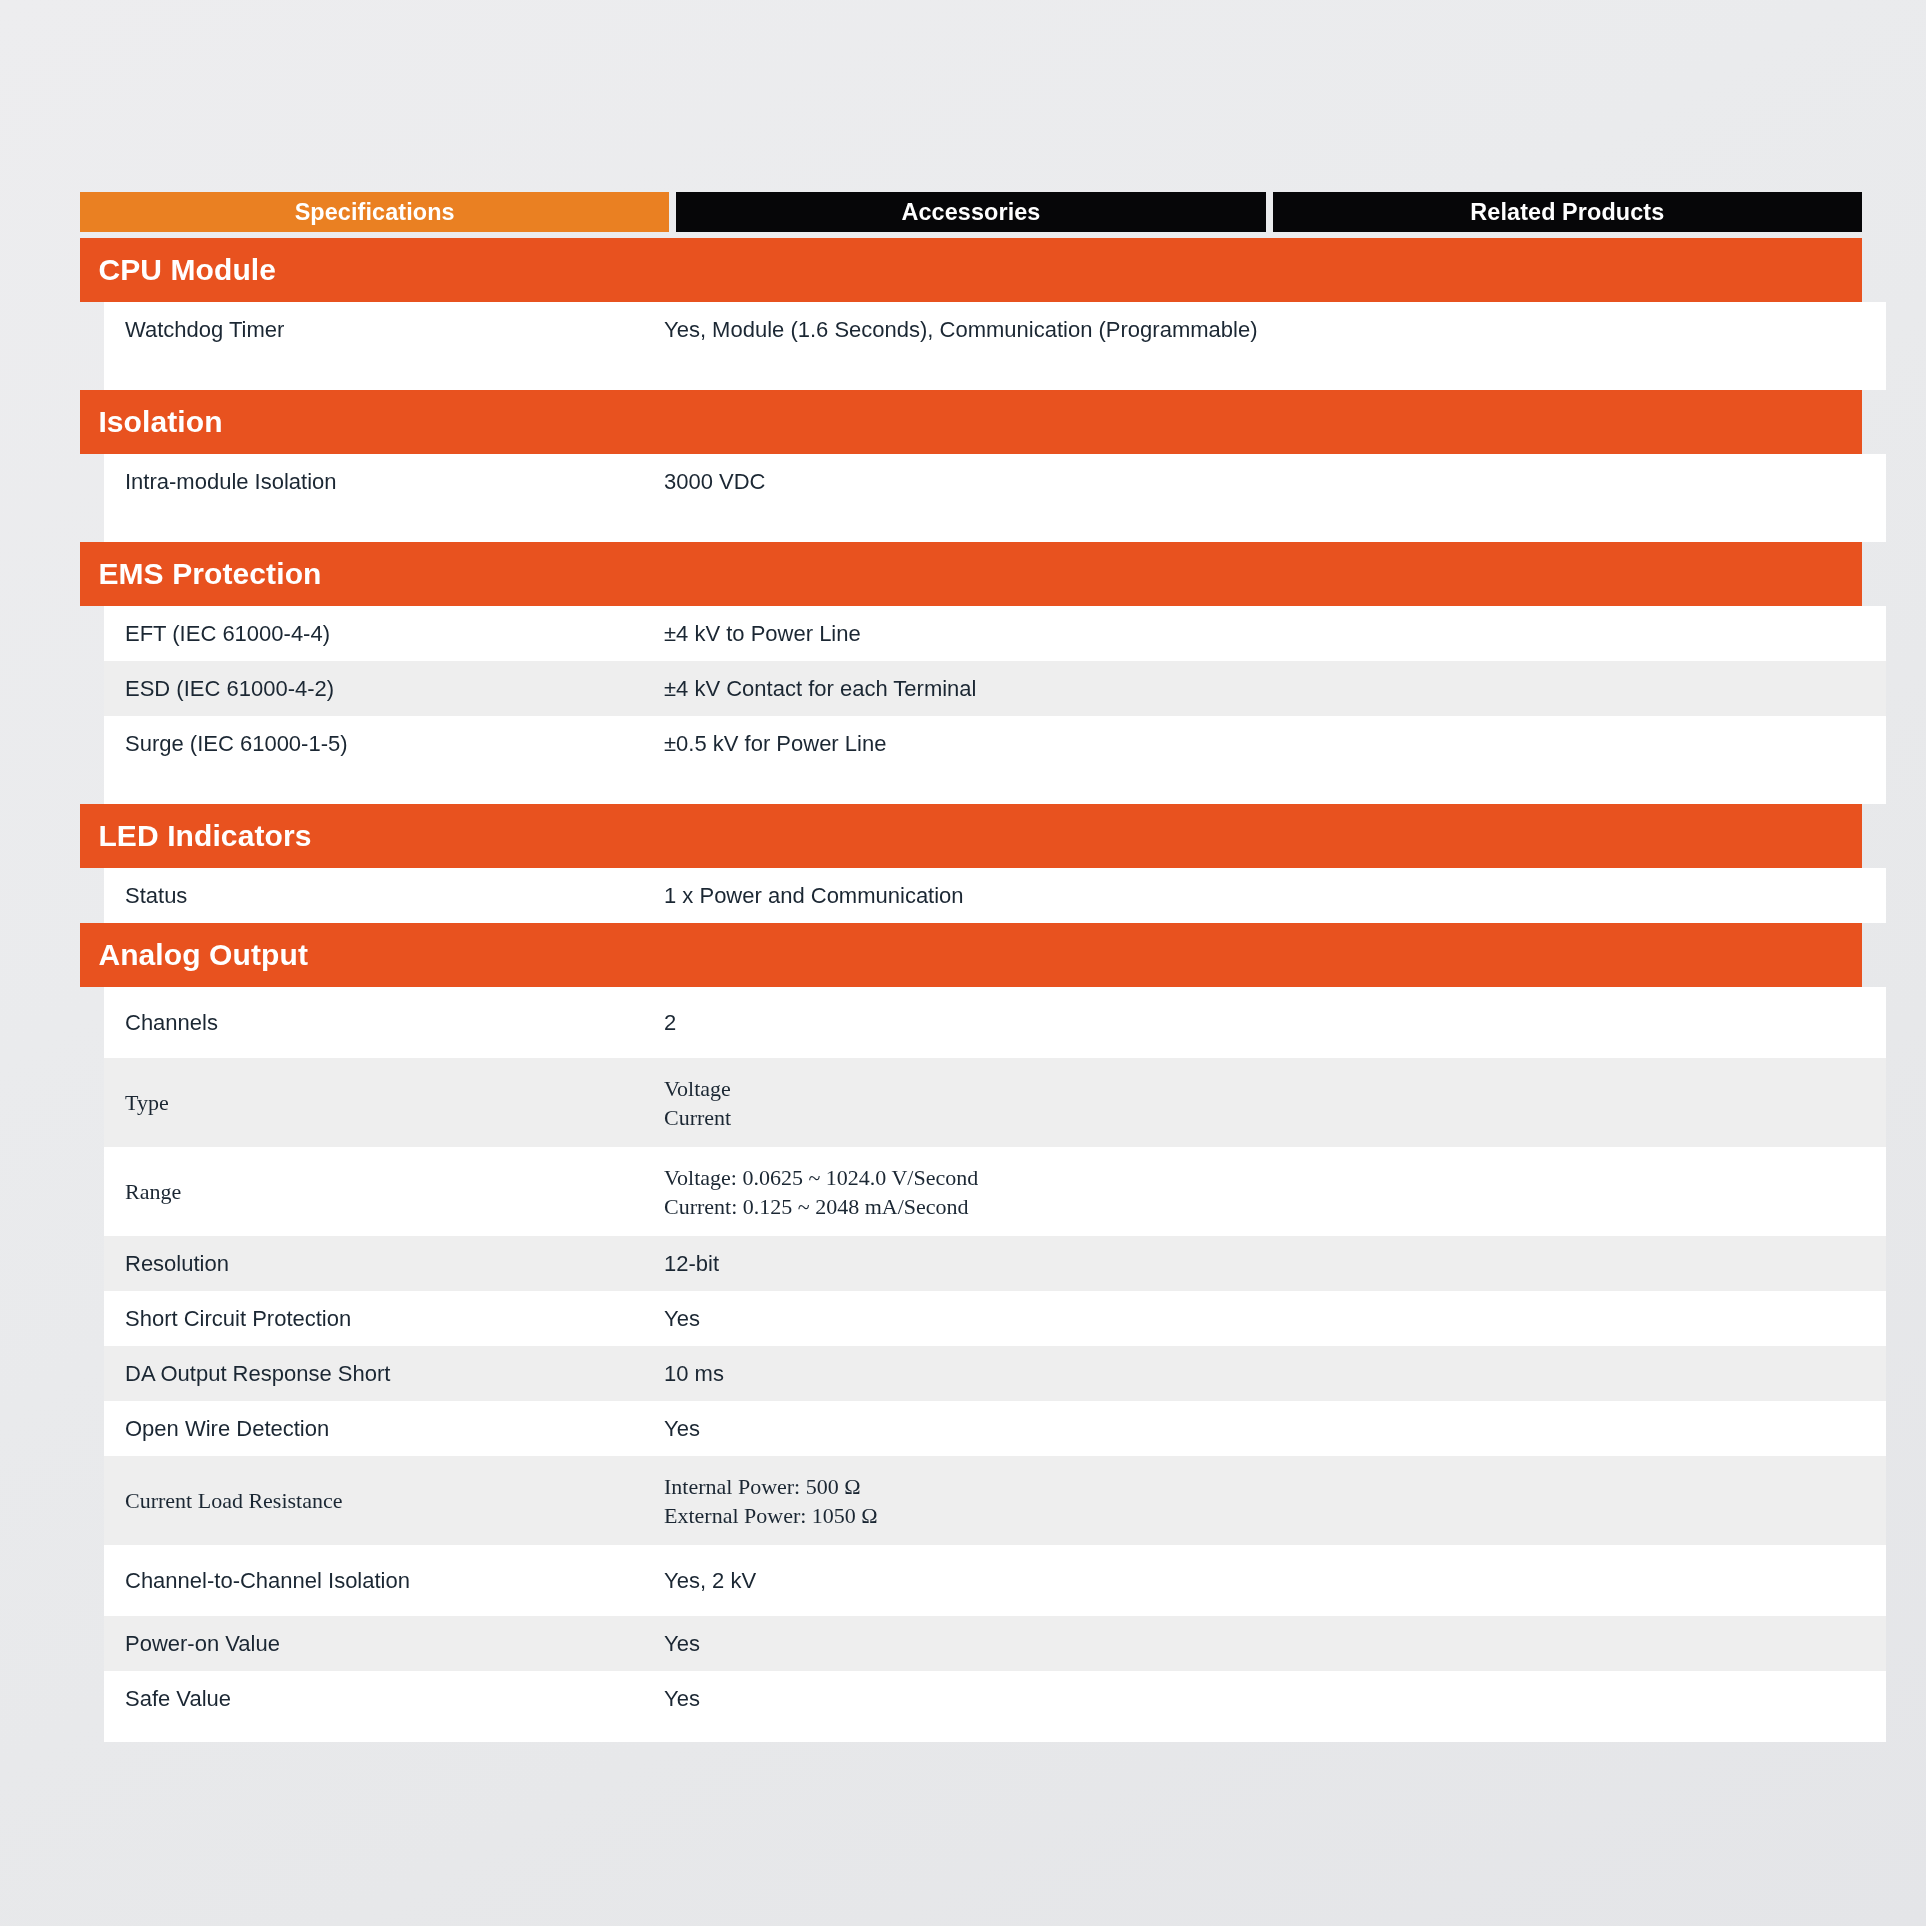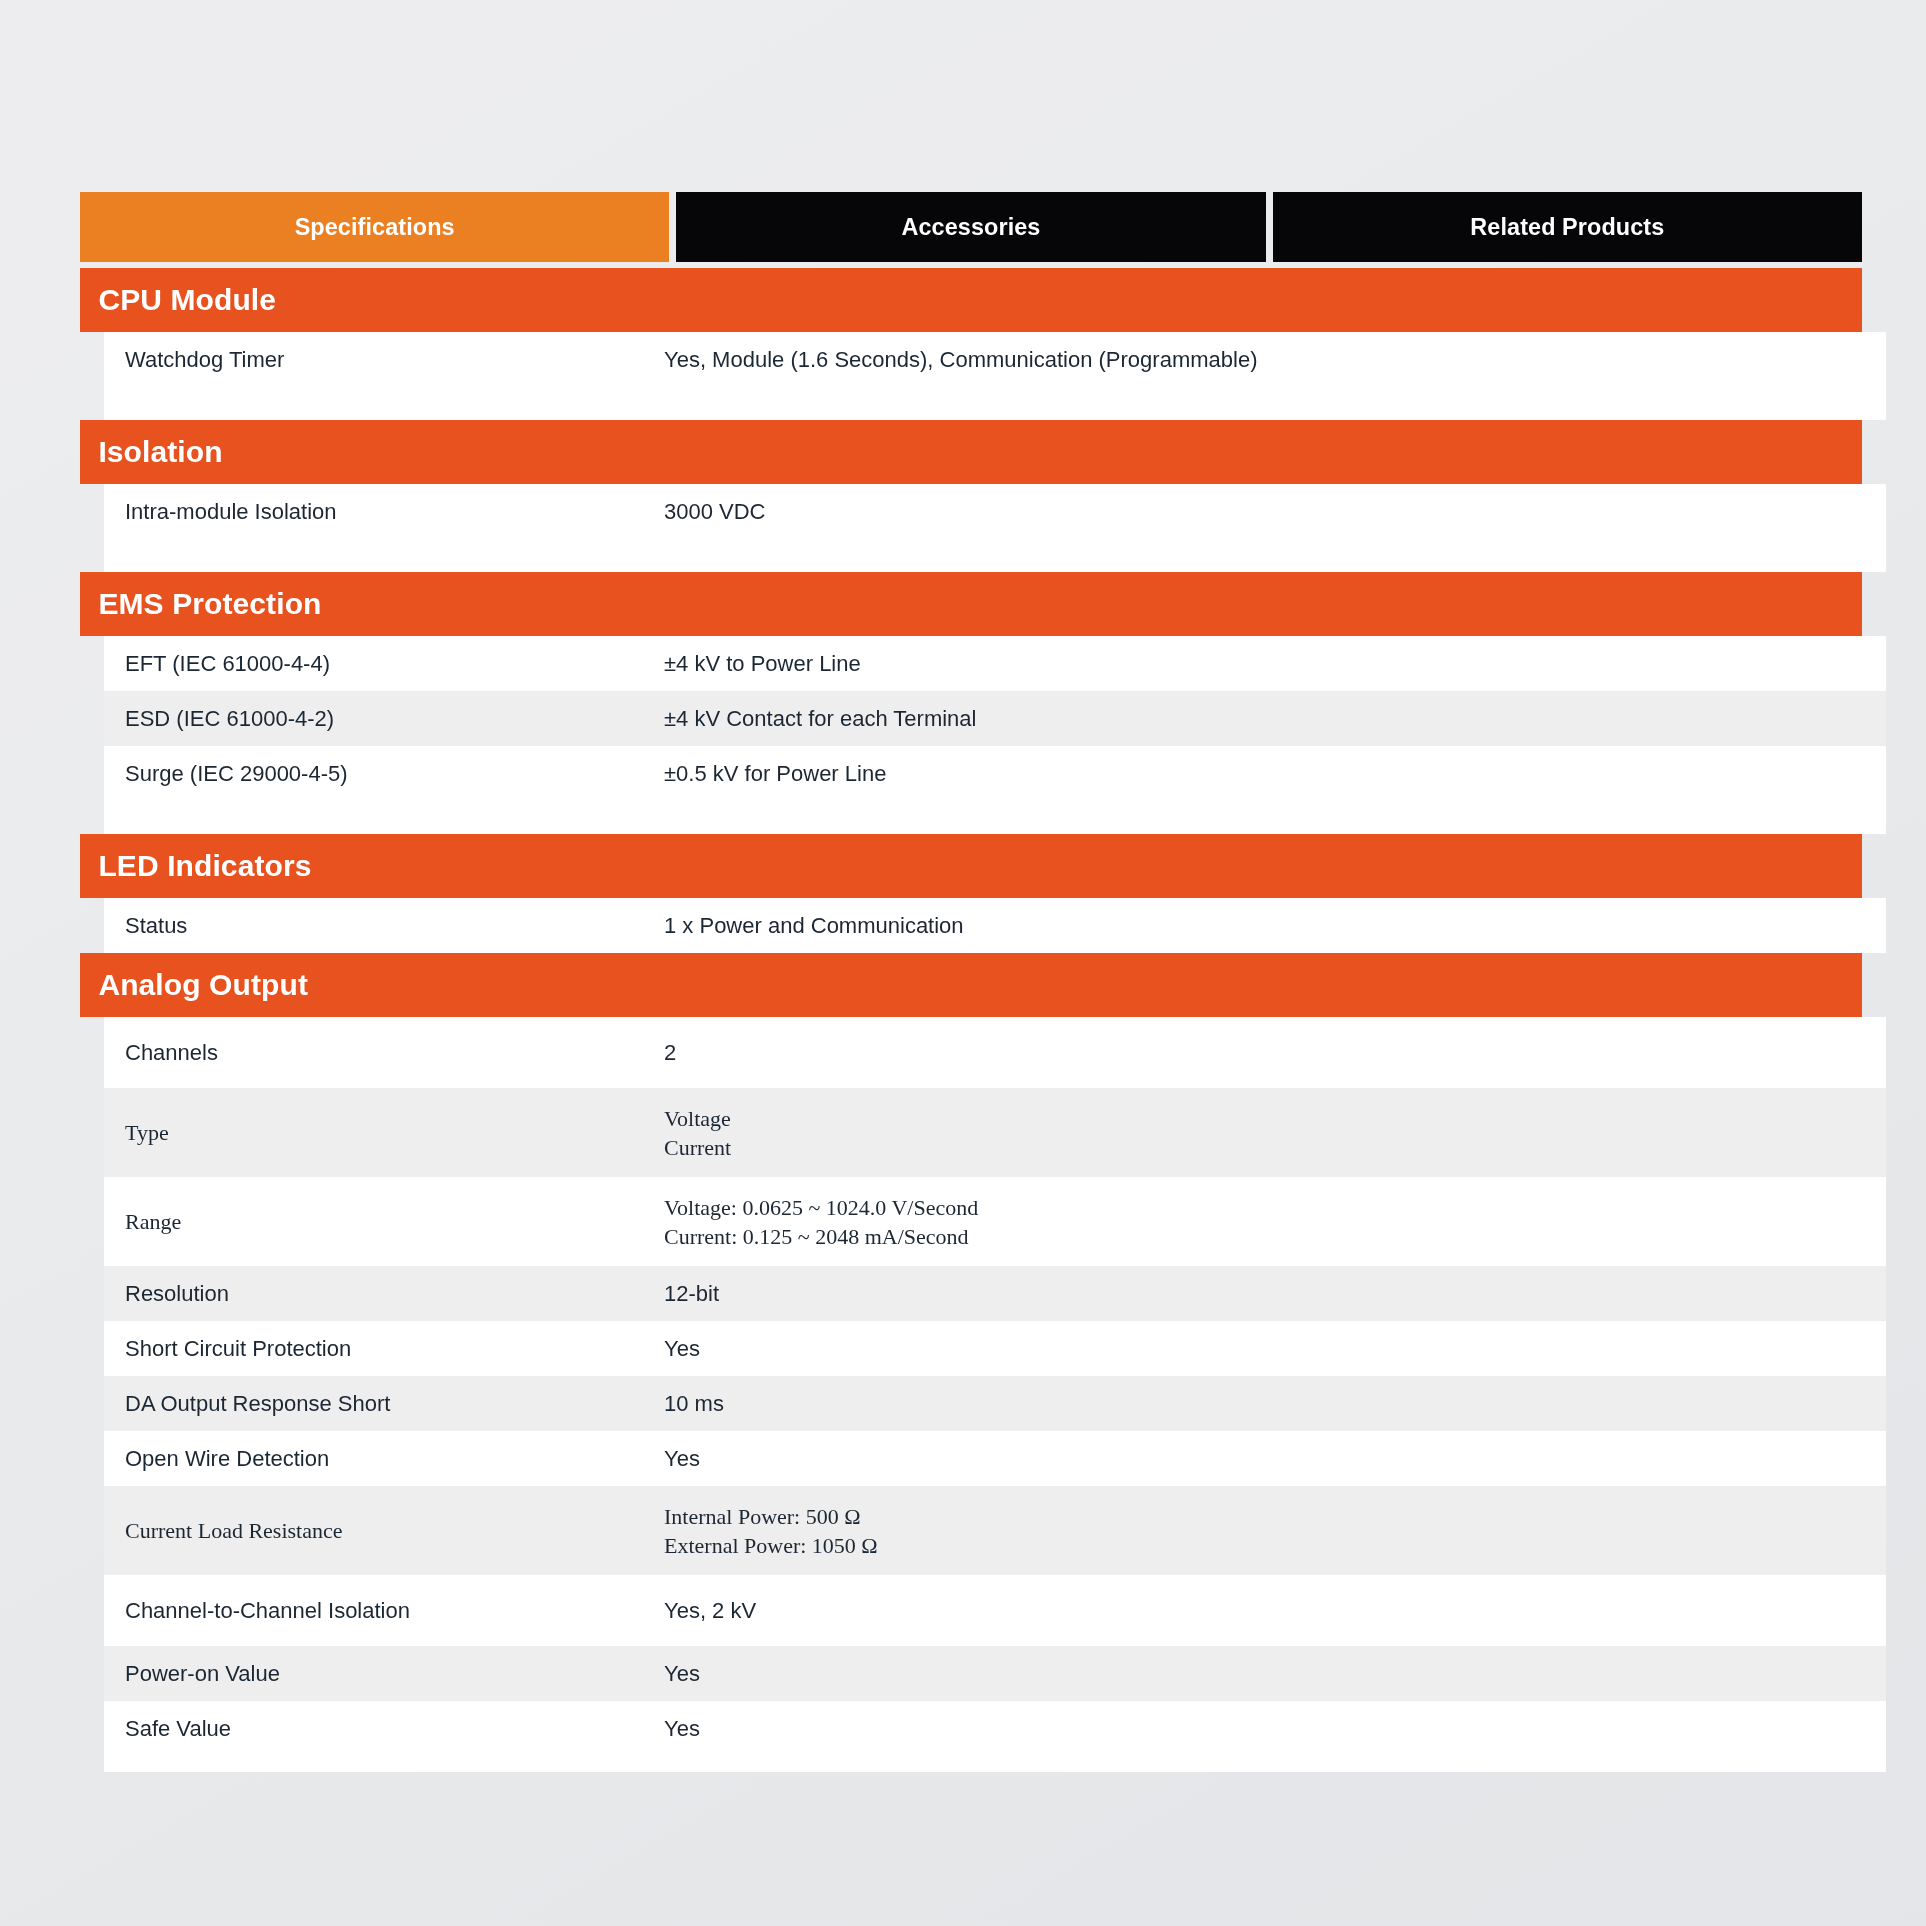--- a/index.html
+++ b/index.html
@@ -19,21 +19,21 @@
     position: absolute;
     left: 80px;
     top: 192px;
     width: 1782px;
   }
 
   
   .tabbar {
     display: flex;
     width: 100%;
-    height: 70px;
+    height: 40px;
     gap: 7px;
   }
   .tab {
     flex: 1 1 0;
     display: flex;
     align-items: center;
     justify-content: center;
     font-size: 23.4px;
     font-weight: bold;
     letter-spacing: 0.1px;
@@ -144,21 +144,21 @@
           <span class="vline">±4 kV to Power Line</span>
         </div>
       </div>
       <div class="row gray">
         <div class="label">ESD (IEC 61000-4-2)</div>
         <div class="value">
           <span class="vline">±4 kV Contact for each Terminal</span>
         </div>
       </div>
       <div class="row white">
-        <div class="label">Surge (IEC 29000-4-5)</div>
+        <div class="label">Surge (IEC 61000-1-5)</div>
         <div class="value">
           <span class="vline">±0.5 kV for Power Line</span>
         </div>
       </div>
       <div class="pad-white"></div>
     </div>
 
     <div class="sec-header">LED Indicators</div>
     <div class="rows">
       <div class="row white">

